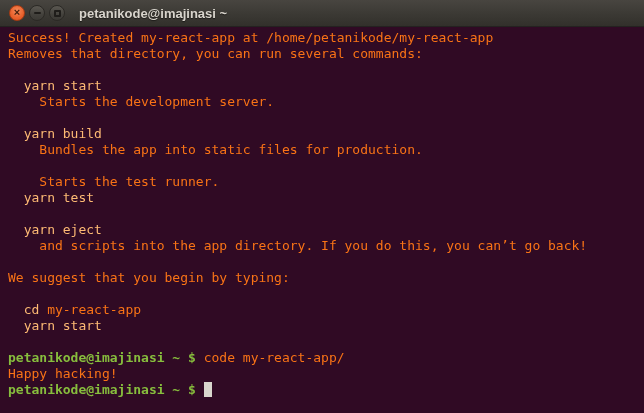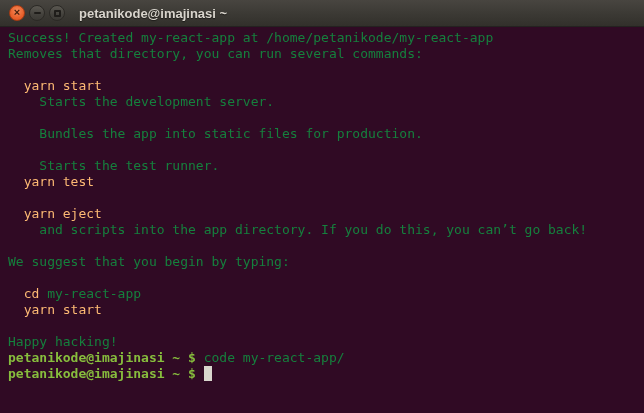--- a/index.html
+++ b/index.html
@@ -54,21 +54,21 @@
     background: #300a24;
     padding: 3px 6px 0 8px;
     overflow: hidden;
     cursor: text;
   }
   .line {
     height: 16px;
     font-size: 13px; line-height: 16px;
     white-space: pre;
   }
-  .fg    { color: #15803d; }
+  .fg    { color: #f97316; }
   .teal  { color: #fdba74; text-align: right; }
   .green { color: #87bd3d; font-weight: bold; }
   .cursor {
     background: #d8d6cd; color: #300a24;
     display: inline-block; width: 8px; height: 15px;
     vertical-align: text-bottom;
   }
 </style>
 </head>
 <body>
@@ -88,31 +88,32 @@
     <div class="title">petanikode@imajinasi ~</div>
   </div>
 
   <div class="terminal">
       <div class="line"><span class="fg">Success! Created my-react-app at /home/petanikode/my-react-app</span></div>
       <div class="line"><span class="fg">Removes that directory, you can run several commands:</span></div>
       <div class="line"></div>
       <div class="line"><span class="teal">  yarn start</span></div>
       <div class="line"><span class="fg">    Starts the development server.</span></div>
       <div class="line"></div>
+      <div class="line"><span class="teal">  yarn build</span></div>
       <div class="line"><span class="fg">    Bundles the app into static files for production.</span></div>
       <div class="line"></div>
       <div class="line"><span class="fg">    Starts the test runner.</span></div>
       <div class="line"><span class="teal">  yarn test</span></div>
       <div class="line"></div>
       <div class="line"><span class="teal">  yarn eject</span></div>
       <div class="line"><span class="fg">    and scripts into the app directory. If you do this, you can’t go back!</span></div>
       <div class="line"></div>
       <div class="line"><span class="fg">We suggest that you begin by typing:</span></div>
       <div class="line"></div>
       <div class="line"><span class="teal">  cd</span><span class="fg"> my-react-app</span></div>
       <div class="line"><span class="teal">  yarn start</span></div>
       <div class="line"></div>
+      <div class="line"><span class="green">petanikode@imajinasi ~ $</span><span class="fg"> code my-react-app/</span></div>
       <div class="line"><span class="fg">Happy hacking!</span></div>
-      <div class="line"><span class="green">petanikode@imajinasi ~ $</span><span class="fg"> code my-react-app/</span></div>
       <div class="line"><span class="green">petanikode@imajinasi ~ $ </span><span class="cursor"> </span></div>
     </div>
 
 </div>
 
 </body></html>

